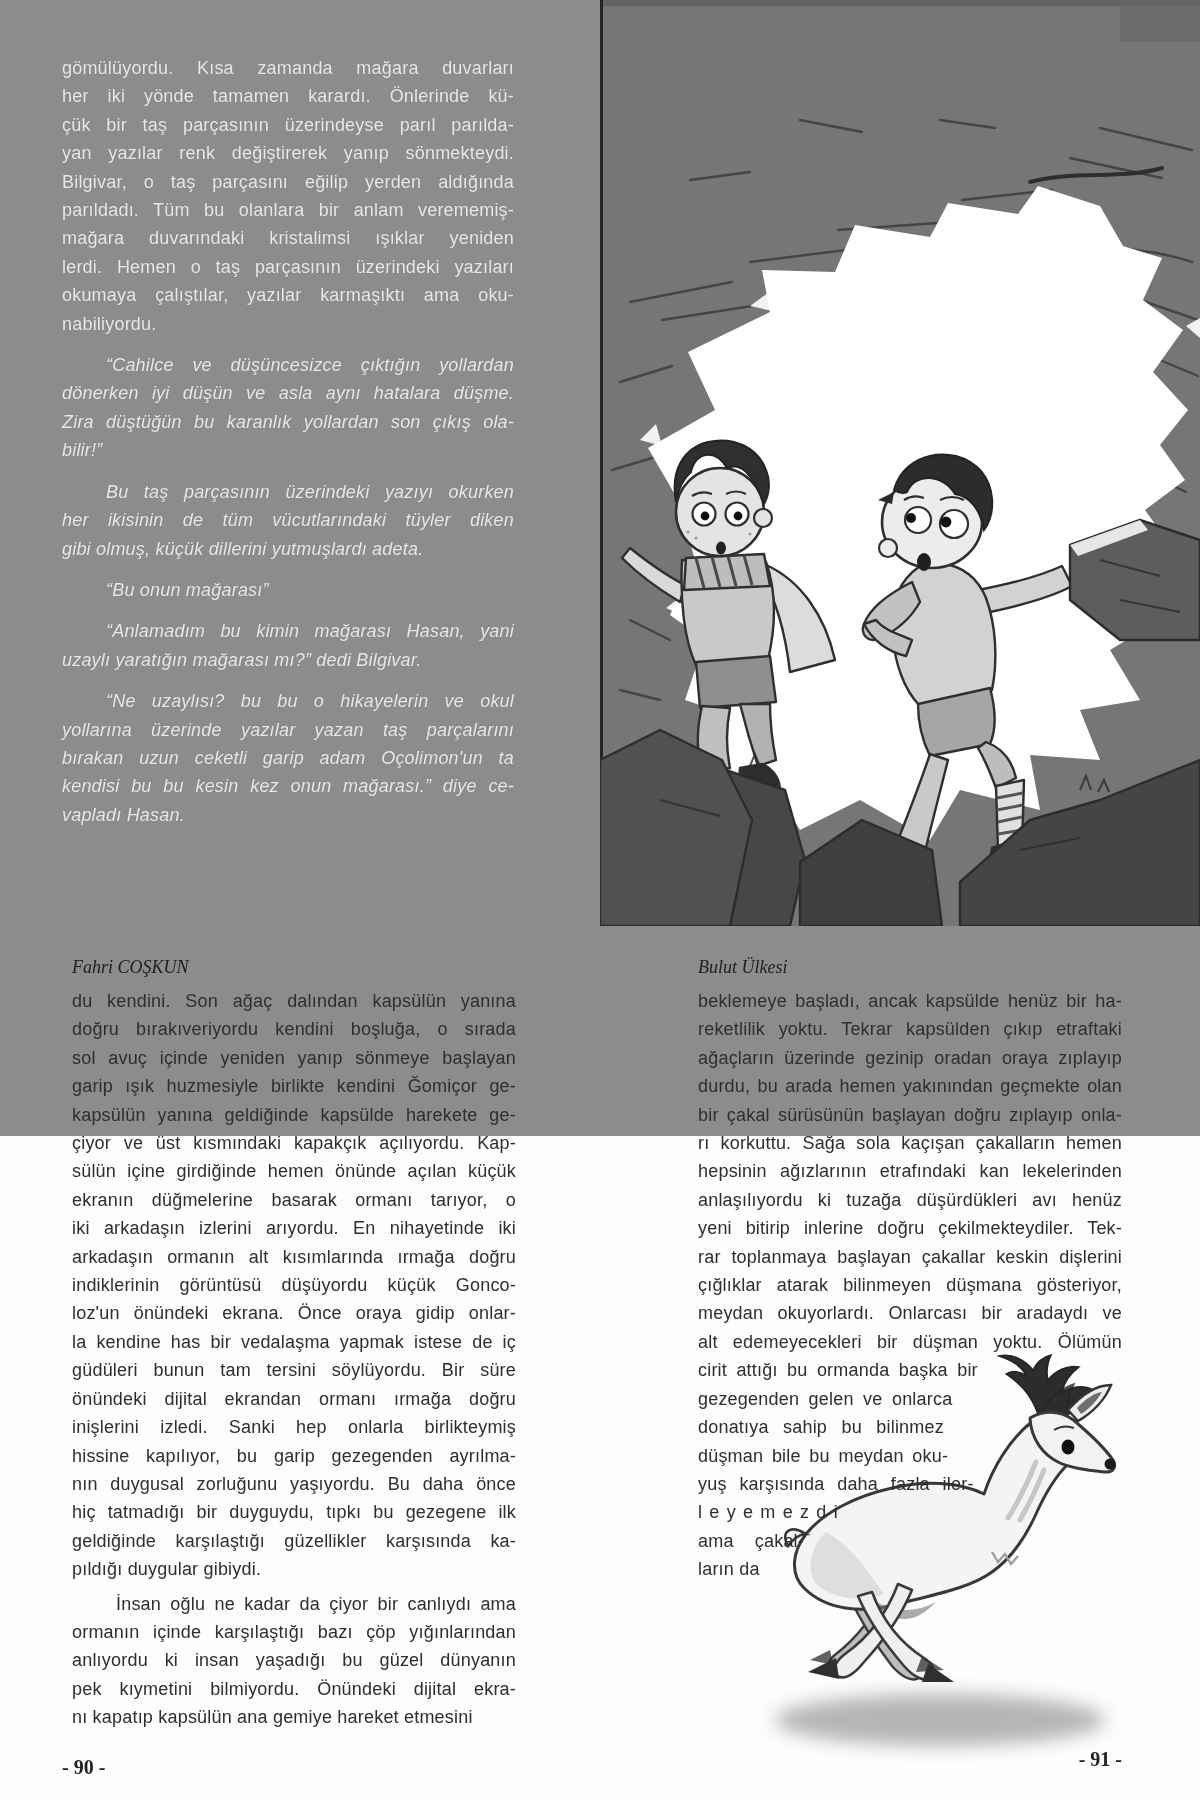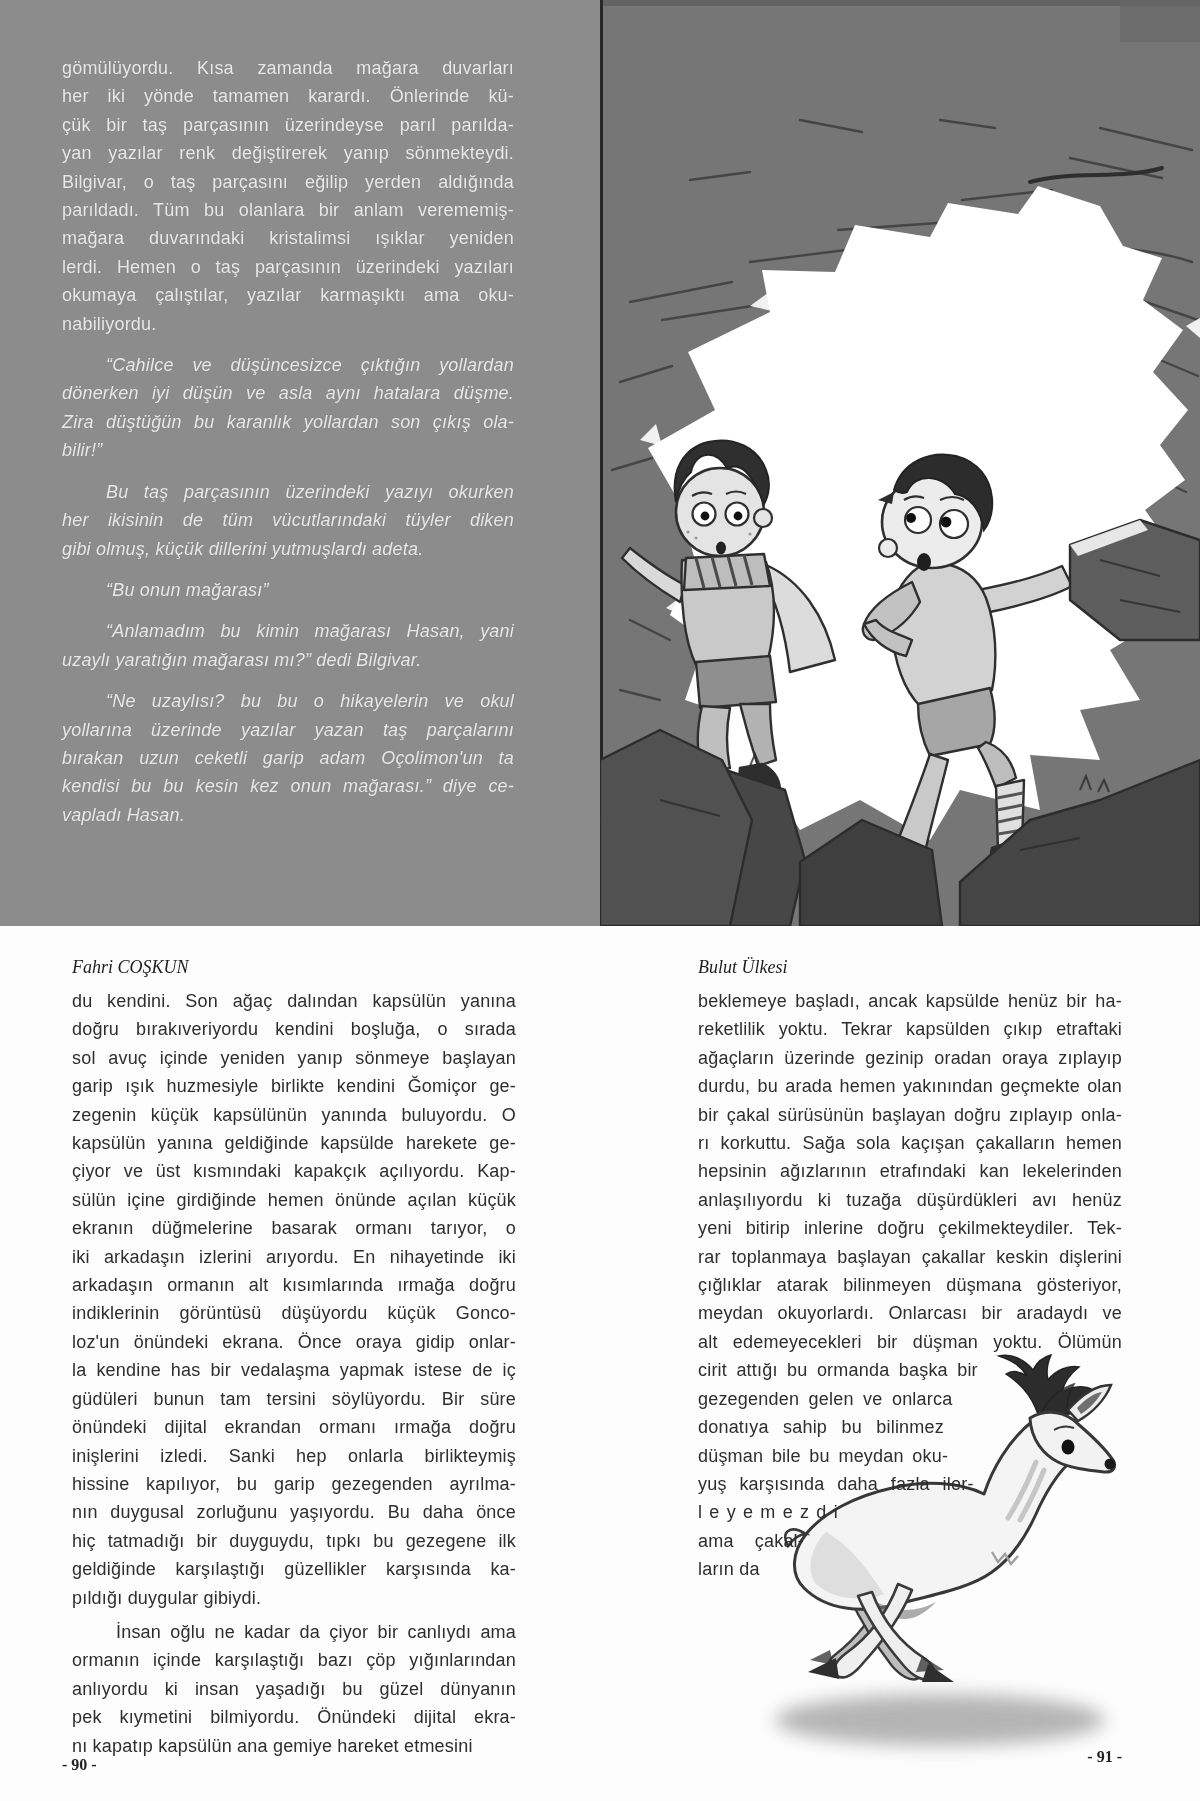--- a/index.html
+++ b/index.html
@@ -6,21 +6,21 @@
   .page{
     position:relative;
     width:1200px;height:1801px;
     background:#fdfdfd;
     overflow:hidden;
     font-family:"Liberation Sans",sans-serif;
   }
 
   
   .top-section{
-    position:absolute;left:0;top:0;width:1200px;height:926px;
+    position:absolute;left:0;top:0;width:1200px;height:1136px;
     background:#8c8c8c;
   }
   .top-text{
     position:absolute;left:62px;top:54px;width:452px;
     color:#e8e8e8;
   }
   .top-text .tline{ text-shadow:0 0 1px rgba(0,0,0,.15); }
   .top-text .para + .para{ margin-top:13px;font-style:italic; }
 
   
@@ -59,21 +59,21 @@
   .col-right .para .tline:nth-child(16){ width:58%; }
   .col-right .para .tline:nth-child(17){ width:59%; }
   .col-right .para .tline:nth-child(18){ width:65%; }
   .col-right .para .tline:nth-child(19){ width:33%; }
   .col-right .para .tline:nth-child(20){ width:25%; }
   .col-right .para .tline:nth-child(21){ width:20%; }
 
   .pagenum{
     position:absolute;
     font-family:"Liberation Serif",serif;font-weight:bold;
-    font-size:16px;color:#222;
+    font-size:20px;color:#222;
   }
   .pagenum-left{ left:62px;top:1756px; }
   .pagenum-right{ left:698px;top:1748px;width:424px;text-align:right; }
 
   .deer-wrap{
     position:absolute;left:640px;top:1352px;width:560px;height:420px;z-index:1;
   }
 </style>
 </head>
 <body>
@@ -257,21 +257,20 @@
   </div>
 
   <div class="col-left">
     <div class="col-header">Fahri COŞKUN</div>
     <div>
         <div class="para">
           <div class="tline">du kendini. Son ağaç dalından kapsülün yanına</div>
           <div class="tline">doğru bırakıveriyordu kendini boşluğa, o sırada</div>
           <div class="tline">sol avuç içinde yeniden yanıp sönmeye başlayan</div>
           <div class="tline">garip ışık huzmesiyle birlikte kendini Ğomiçor ge-</div>
-          <div class="tline">zegenin küçük kapsülünün yanında buluyordu. O</div>
           <div class="tline">kapsülün yanına geldiğinde kapsülde harekete ge-</div>
           <div class="tline">çiyor ve üst kısmındaki kapakçık açılıyordu. Kap-</div>
           <div class="tline">sülün içine girdiğinde hemen önünde açılan küçük</div>
           <div class="tline">ekranın düğmelerine basarak ormanı tarıyor, o</div>
           <div class="tline">iki arkadaşın izlerini arıyordu. En nihayetinde iki</div>
           <div class="tline">arkadaşın ormanın alt kısımlarında ırmağa doğru</div>
           <div class="tline">indiklerinin görüntüsü düşüyordu küçük Gonco-</div>
           <div class="tline">loz'un önündeki ekrana. Önce oraya gidip onlar-</div>
           <div class="tline">la kendine has bir vedalaşma yapmak istese de iç</div>
           <div class="tline">güdüleri bunun tam tersini söylüyordu. Bir süre</div>

